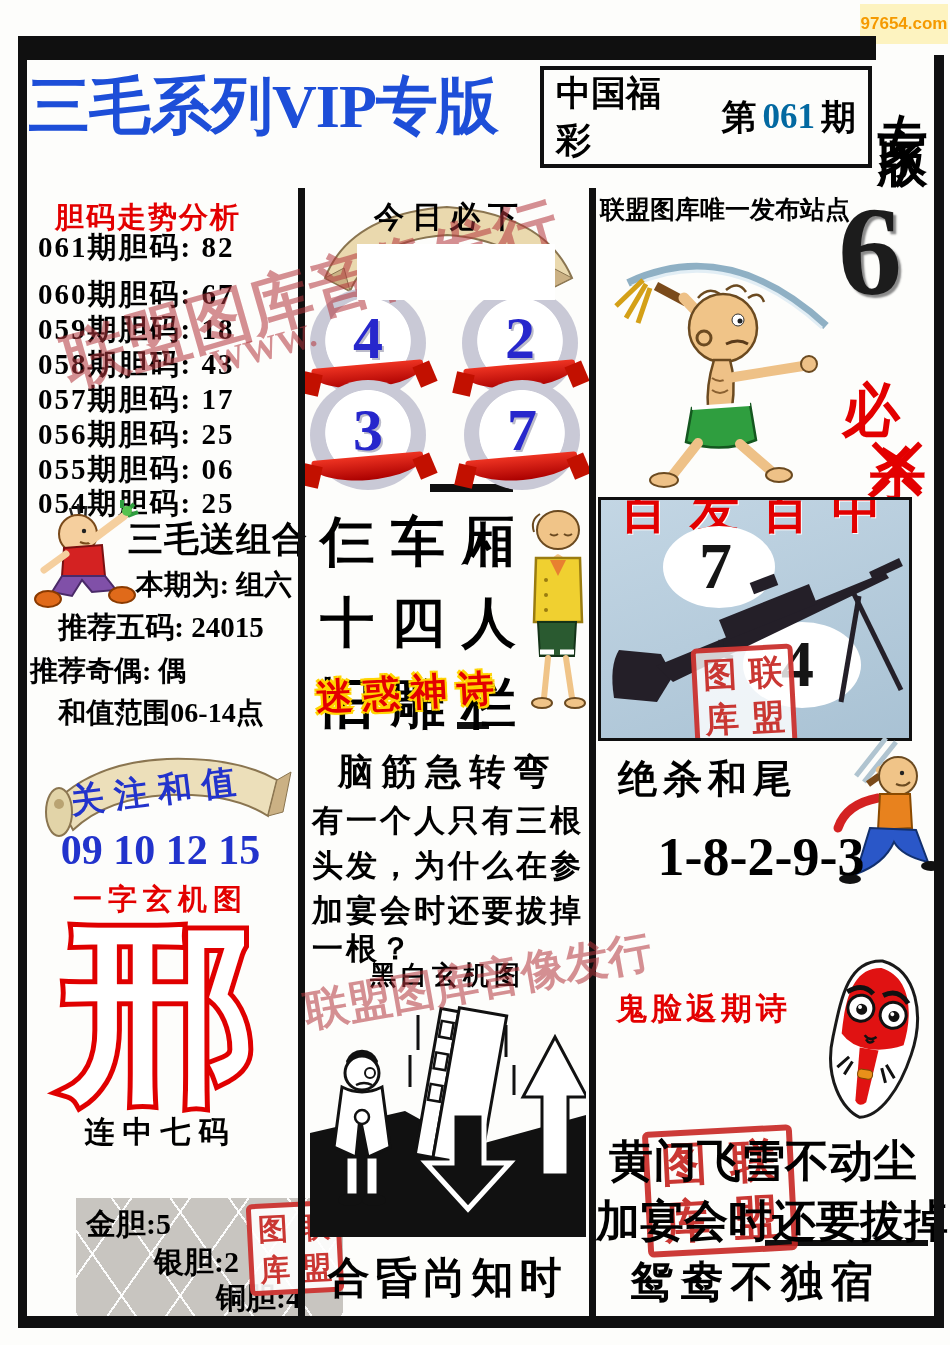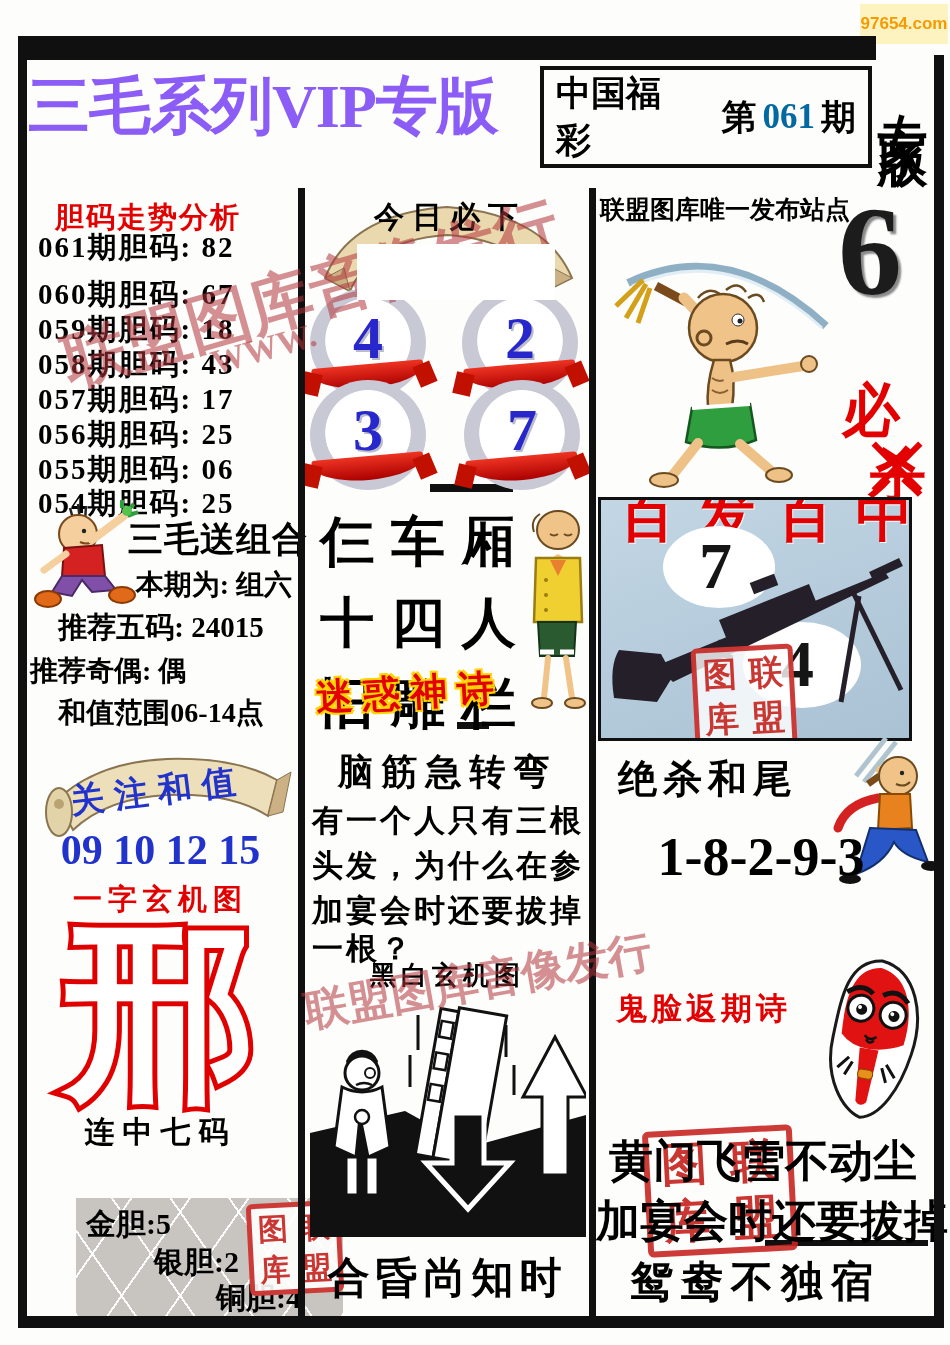--- a/index.html
+++ b/index.html
@@ -4,21 +4,21 @@
 <style>
   html,body{margin:0;padding:0;background:#fff;}
   body{font-family:"Liberation Serif","DejaVu Serif",serif;}
   #page{position:relative;width:950px;height:1345px;background:#fdfdfb;overflow:hidden;}
   .ab{position:absolute;}
   .b{font-weight:bold;}
   .blk{background:#101010;}
   .ctr{display:flex;align-items:center;justify-content:center;text-align:center;}
   
   .site{background:#fdf3c0;color:#f59a00;font-family:"Liberation Sans","DejaVu Sans",sans-serif;font-size:17px;font-weight:bold;}
-  .main-title{color:#8b5cf6;font-size:62px;font-weight:bold;letter-spacing:-1px;white-space:nowrap;}
+  .main-title{color:#1d4ed8;font-size:62px;font-weight:bold;letter-spacing:-1px;white-space:nowrap;}
   .issue-box{border:4px solid #101010;display:flex;align-items:center;padding:16px 12px;gap:6px;}
   .issue-box .org{font-size:35px;font-weight:bold;}
   .issue-box .num{color:#0369a1;}
   .edition{writing-mode:vertical-rl;font-size:50px;font-weight:bold;letter-spacing:14px;line-height:1;}
   
   .wm{color:rgba(178,52,60,.55);font-weight:bold;white-space:nowrap;pointer-events:none;z-index:6;}
   
   .danma-title{color:#e30000;font-size:29px;font-weight:bold;letter-spacing:2px;}
   .danma-row{font-size:29px;font-weight:bold;letter-spacing:2px;white-space:nowrap;}
   
@@ -192,21 +192,21 @@
       <circle cx="26" cy="110" r="2" fill="#9a7c10"></circle>
     <path d="M18 122 L56 122 L54 156 L20 156 Z" fill="#2a5a30" stroke="#143318" stroke-width="2"></path>
     <path d="M20 152 L34 152 M40 152 L54 152" stroke="#fff" stroke-width="5"></path>
     <path d="M28 158 L24 198 M46 158 L52 198" stroke="#f0c488" stroke-width="6" stroke-linecap="round"></path>
     <ellipse cx="22" cy="203" rx="10" ry="5" fill="#f0c488" stroke="#6b4a20" stroke-width="2"></ellipse>
     <ellipse cx="55" cy="203" rx="10" ry="5" fill="#f0c488" stroke="#6b4a20" stroke-width="2"></ellipse>
   </svg>
   <div class="ab b red outline-yellow" style="left:316px;top:668px;font-size:37px;letter-spacing:10px;transform:rotate(-3deg)">迷惑神诗</div>
 
   <div class="ab gun-panel" style="left:598px;top:497px;width:308px;height:238px">
-    <div class="ab b red" style="left:18px;top:-22px;font-size:57px;letter-spacing:22px;white-space:nowrap;text-shadow:1px 1px 0 #fff">百发百中</div>
+    <div class="ab b red" style="left:18px;top:-22px;font-size:49px;letter-spacing:22px;white-space:nowrap;text-shadow:1px 1px 0 #fff">百发百中</div>
     <div class="cloud" style="left:62px;top:26px;width:112px;height:82px"></div>
     <div class="cloud" style="left:142px;top:122px;width:118px;height:86px"></div>
     <div class="gun-num" style="left:98px;top:28px">7</div>
     <div class="gun-num" style="left:180px;top:126px">4</div>
     <svg class="ab" style="left:0;top:0" width="308" height="238" viewBox="0 0 308 238">
       <path d="M18 150 Q8 166 13 198 L56 202 L72 176 L60 154 Z" fill="#241f28"></path>
       <polygon points="55,166 270,78 284,72 288,78 72,182" fill="#241f28"></polygon>
       <polygon points="118,120 208,84 216,104 126,140" fill="#241f28"></polygon>
       <rect x="150" y="78" width="26" height="12" transform="rotate(-21 163 84)" fill="#241f28"></rect>
       <path d="M120 140 Q118 156 132 158" fill="none" stroke="#241f28" stroke-width="5"></path>

